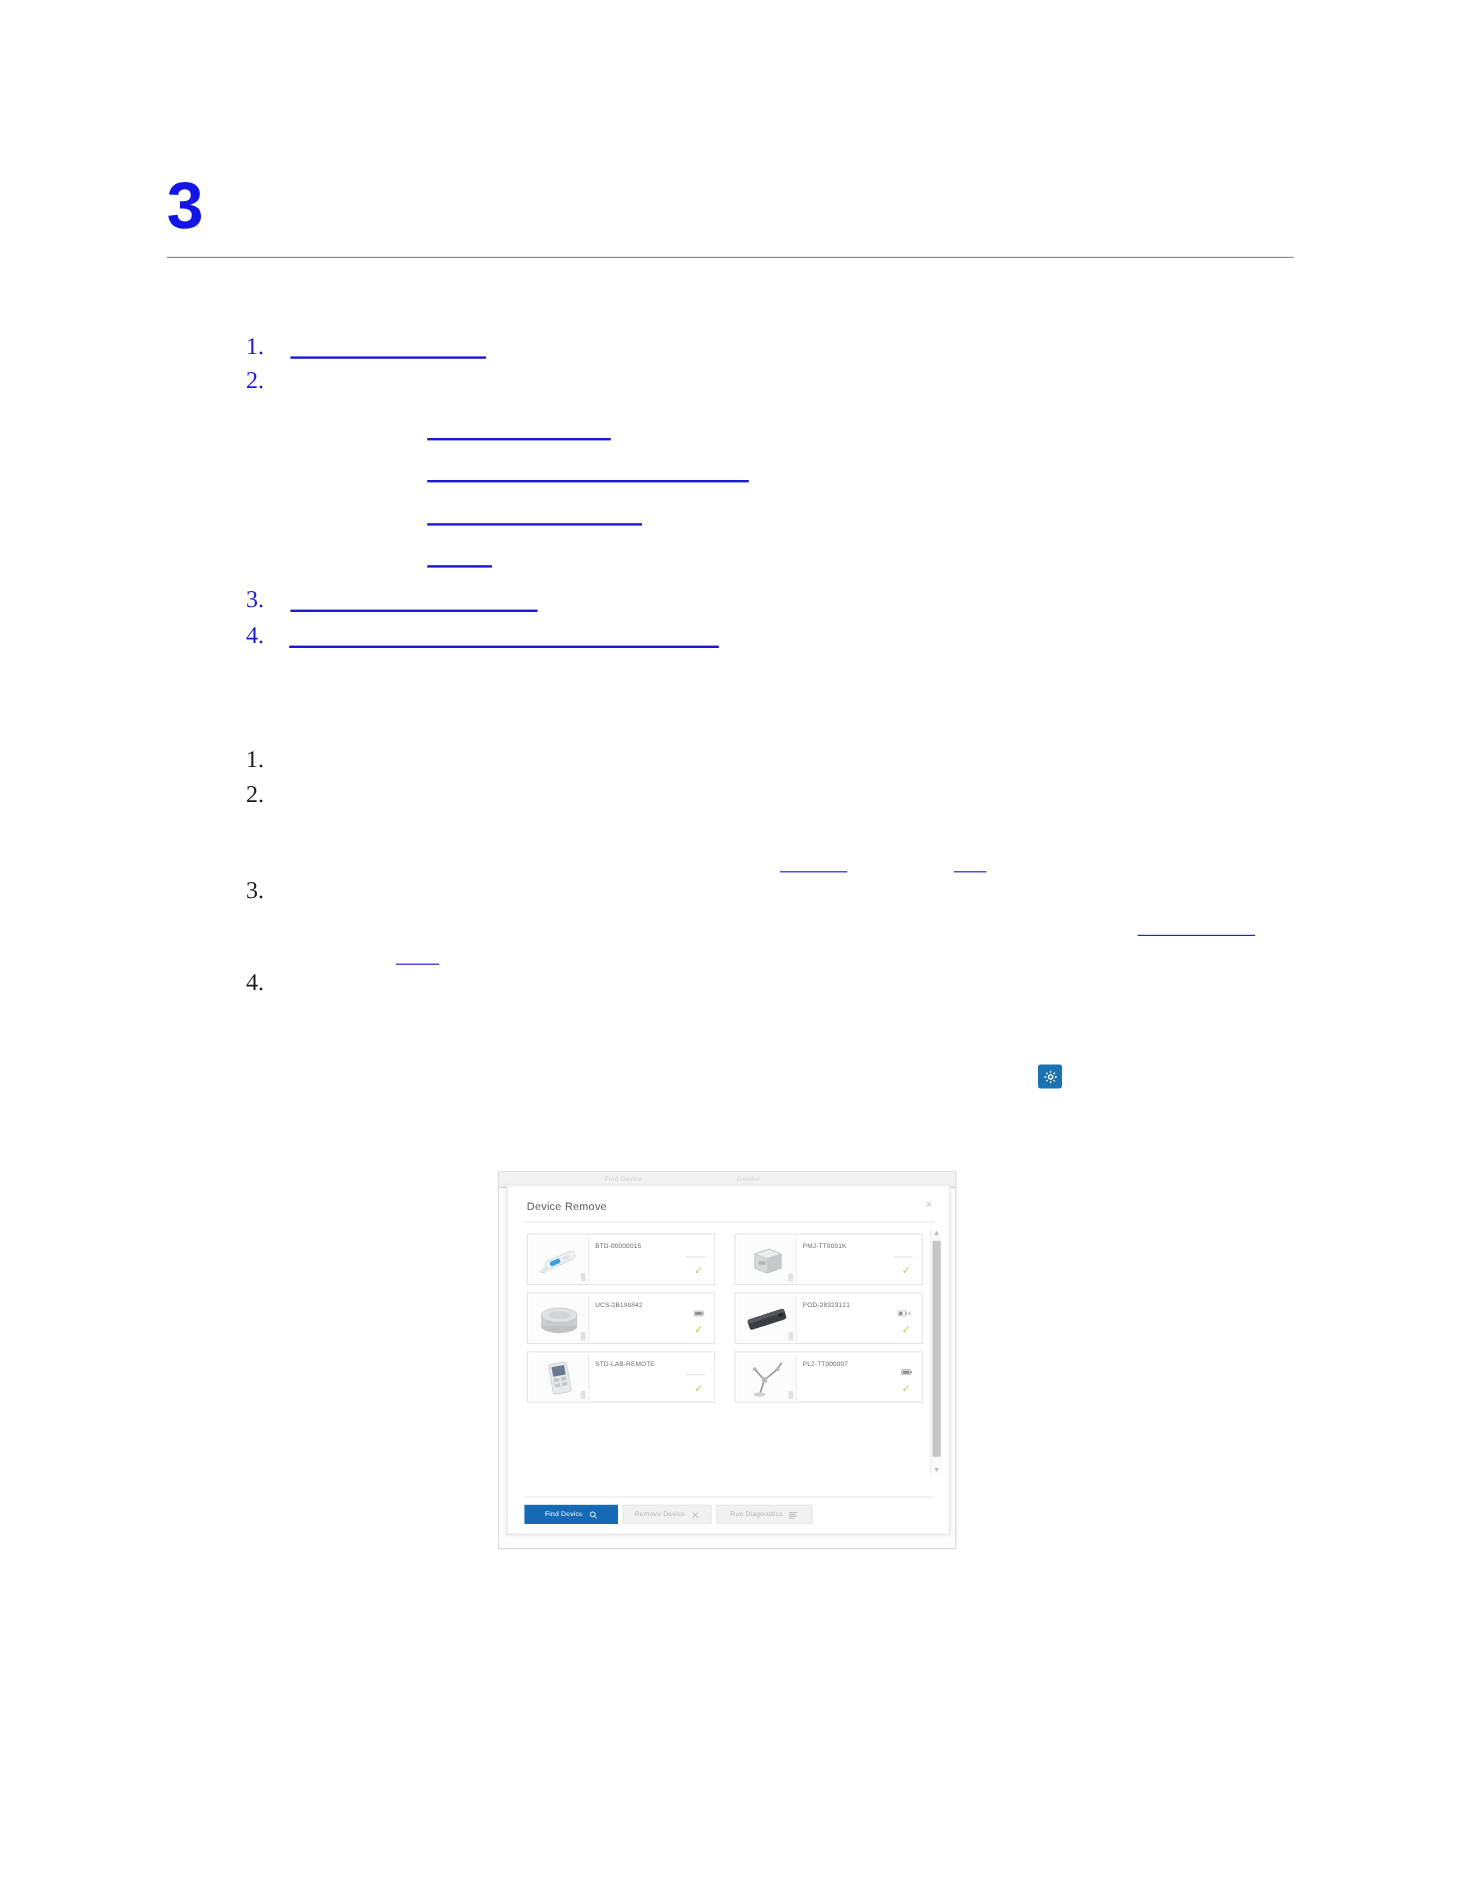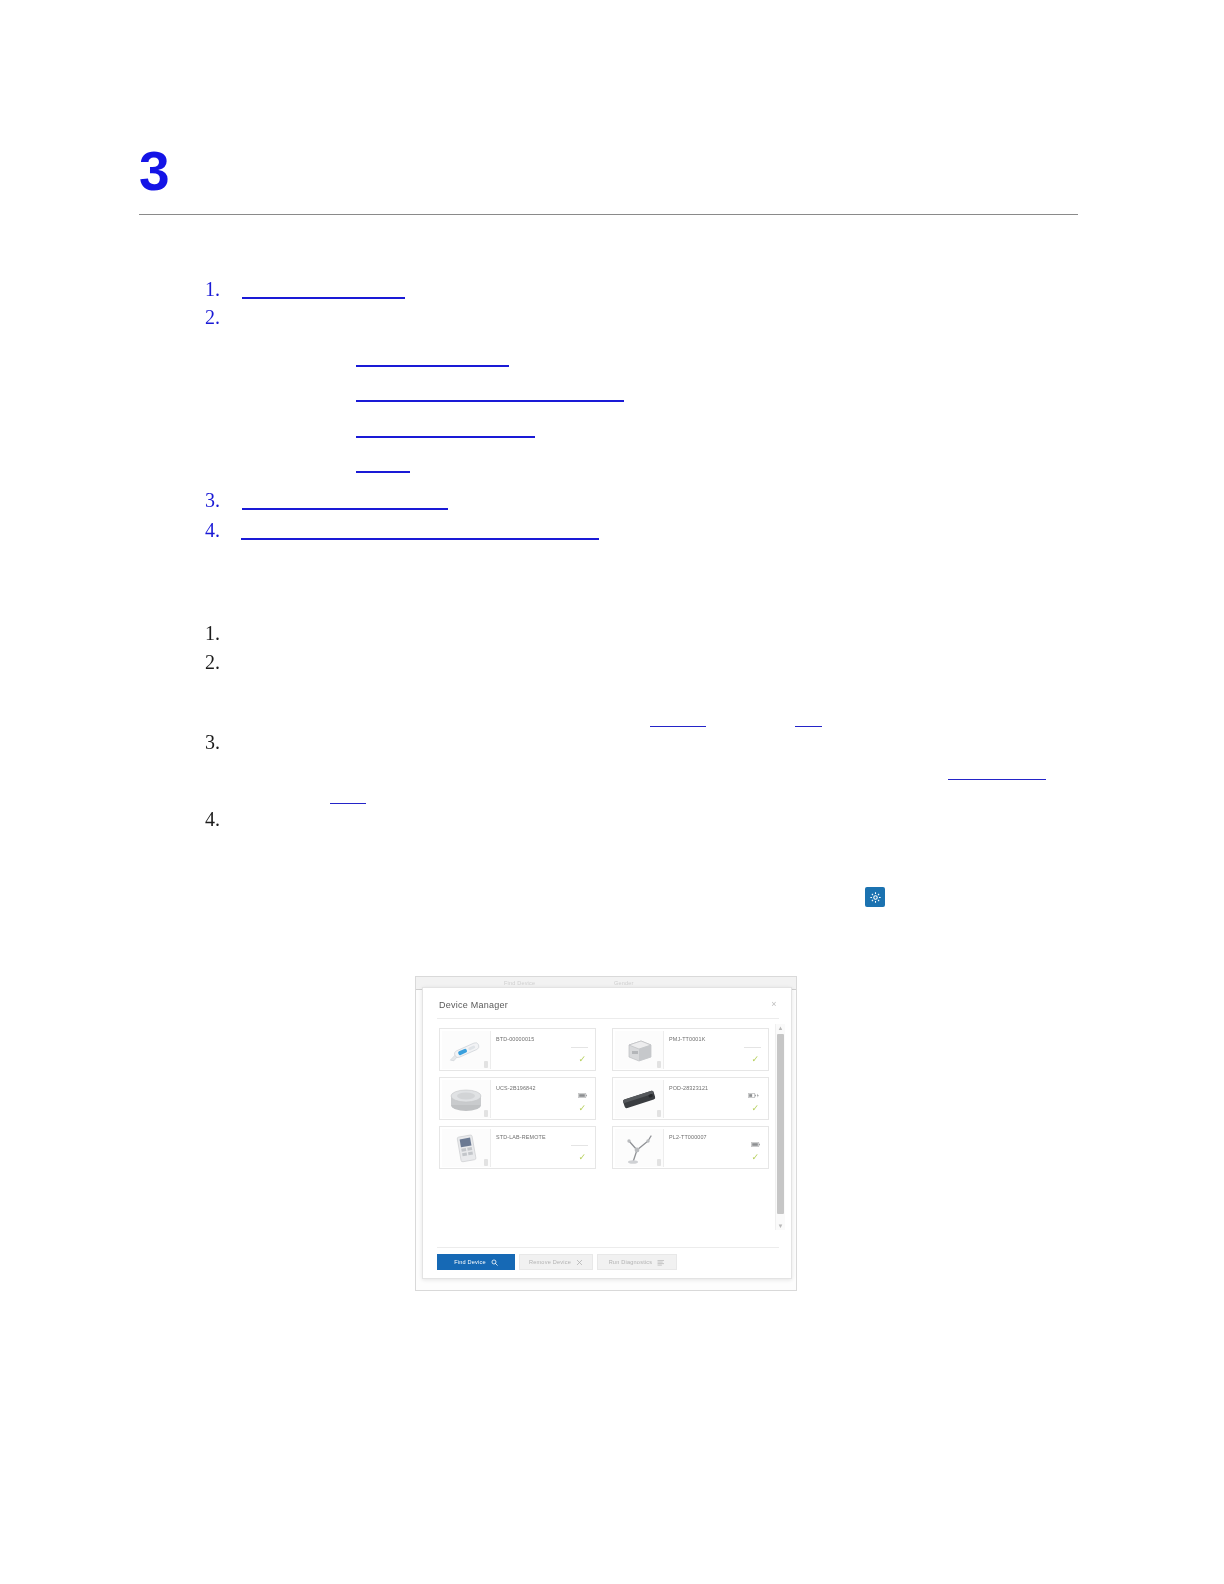--- a/index.html
+++ b/index.html
@@ -347,21 +347,21 @@
 
   <div class="dm-shot">
 
     <div class="dm-backdrop"></div>
     <div class="dm-bg-strip"></div>
     <div class="dm-bg-label" style="left:88px; top:3px;">Find Device</div>
     <div class="dm-bg-label" style="left:198px; top:3px;">Gender</div>
 
     <div class="dm-modal">
 
-      <div class="dm-title">Device Manager</div>
+      <div class="dm-title">Device Remove</div>
       <div class="dm-close">×</div>
       <div class="dm-title-rule"></div>
 
       <div class="dm-grid">
 
         <div class="dm-card" style="left:0; top:0;">
           <div class="thumb">
             <svg width="48" height="38" viewBox="0 0 48 38">
               <rect width="48" height="38" fill="#fcfcfc"></rect>
               <g transform="rotate(-24 24 20)">

